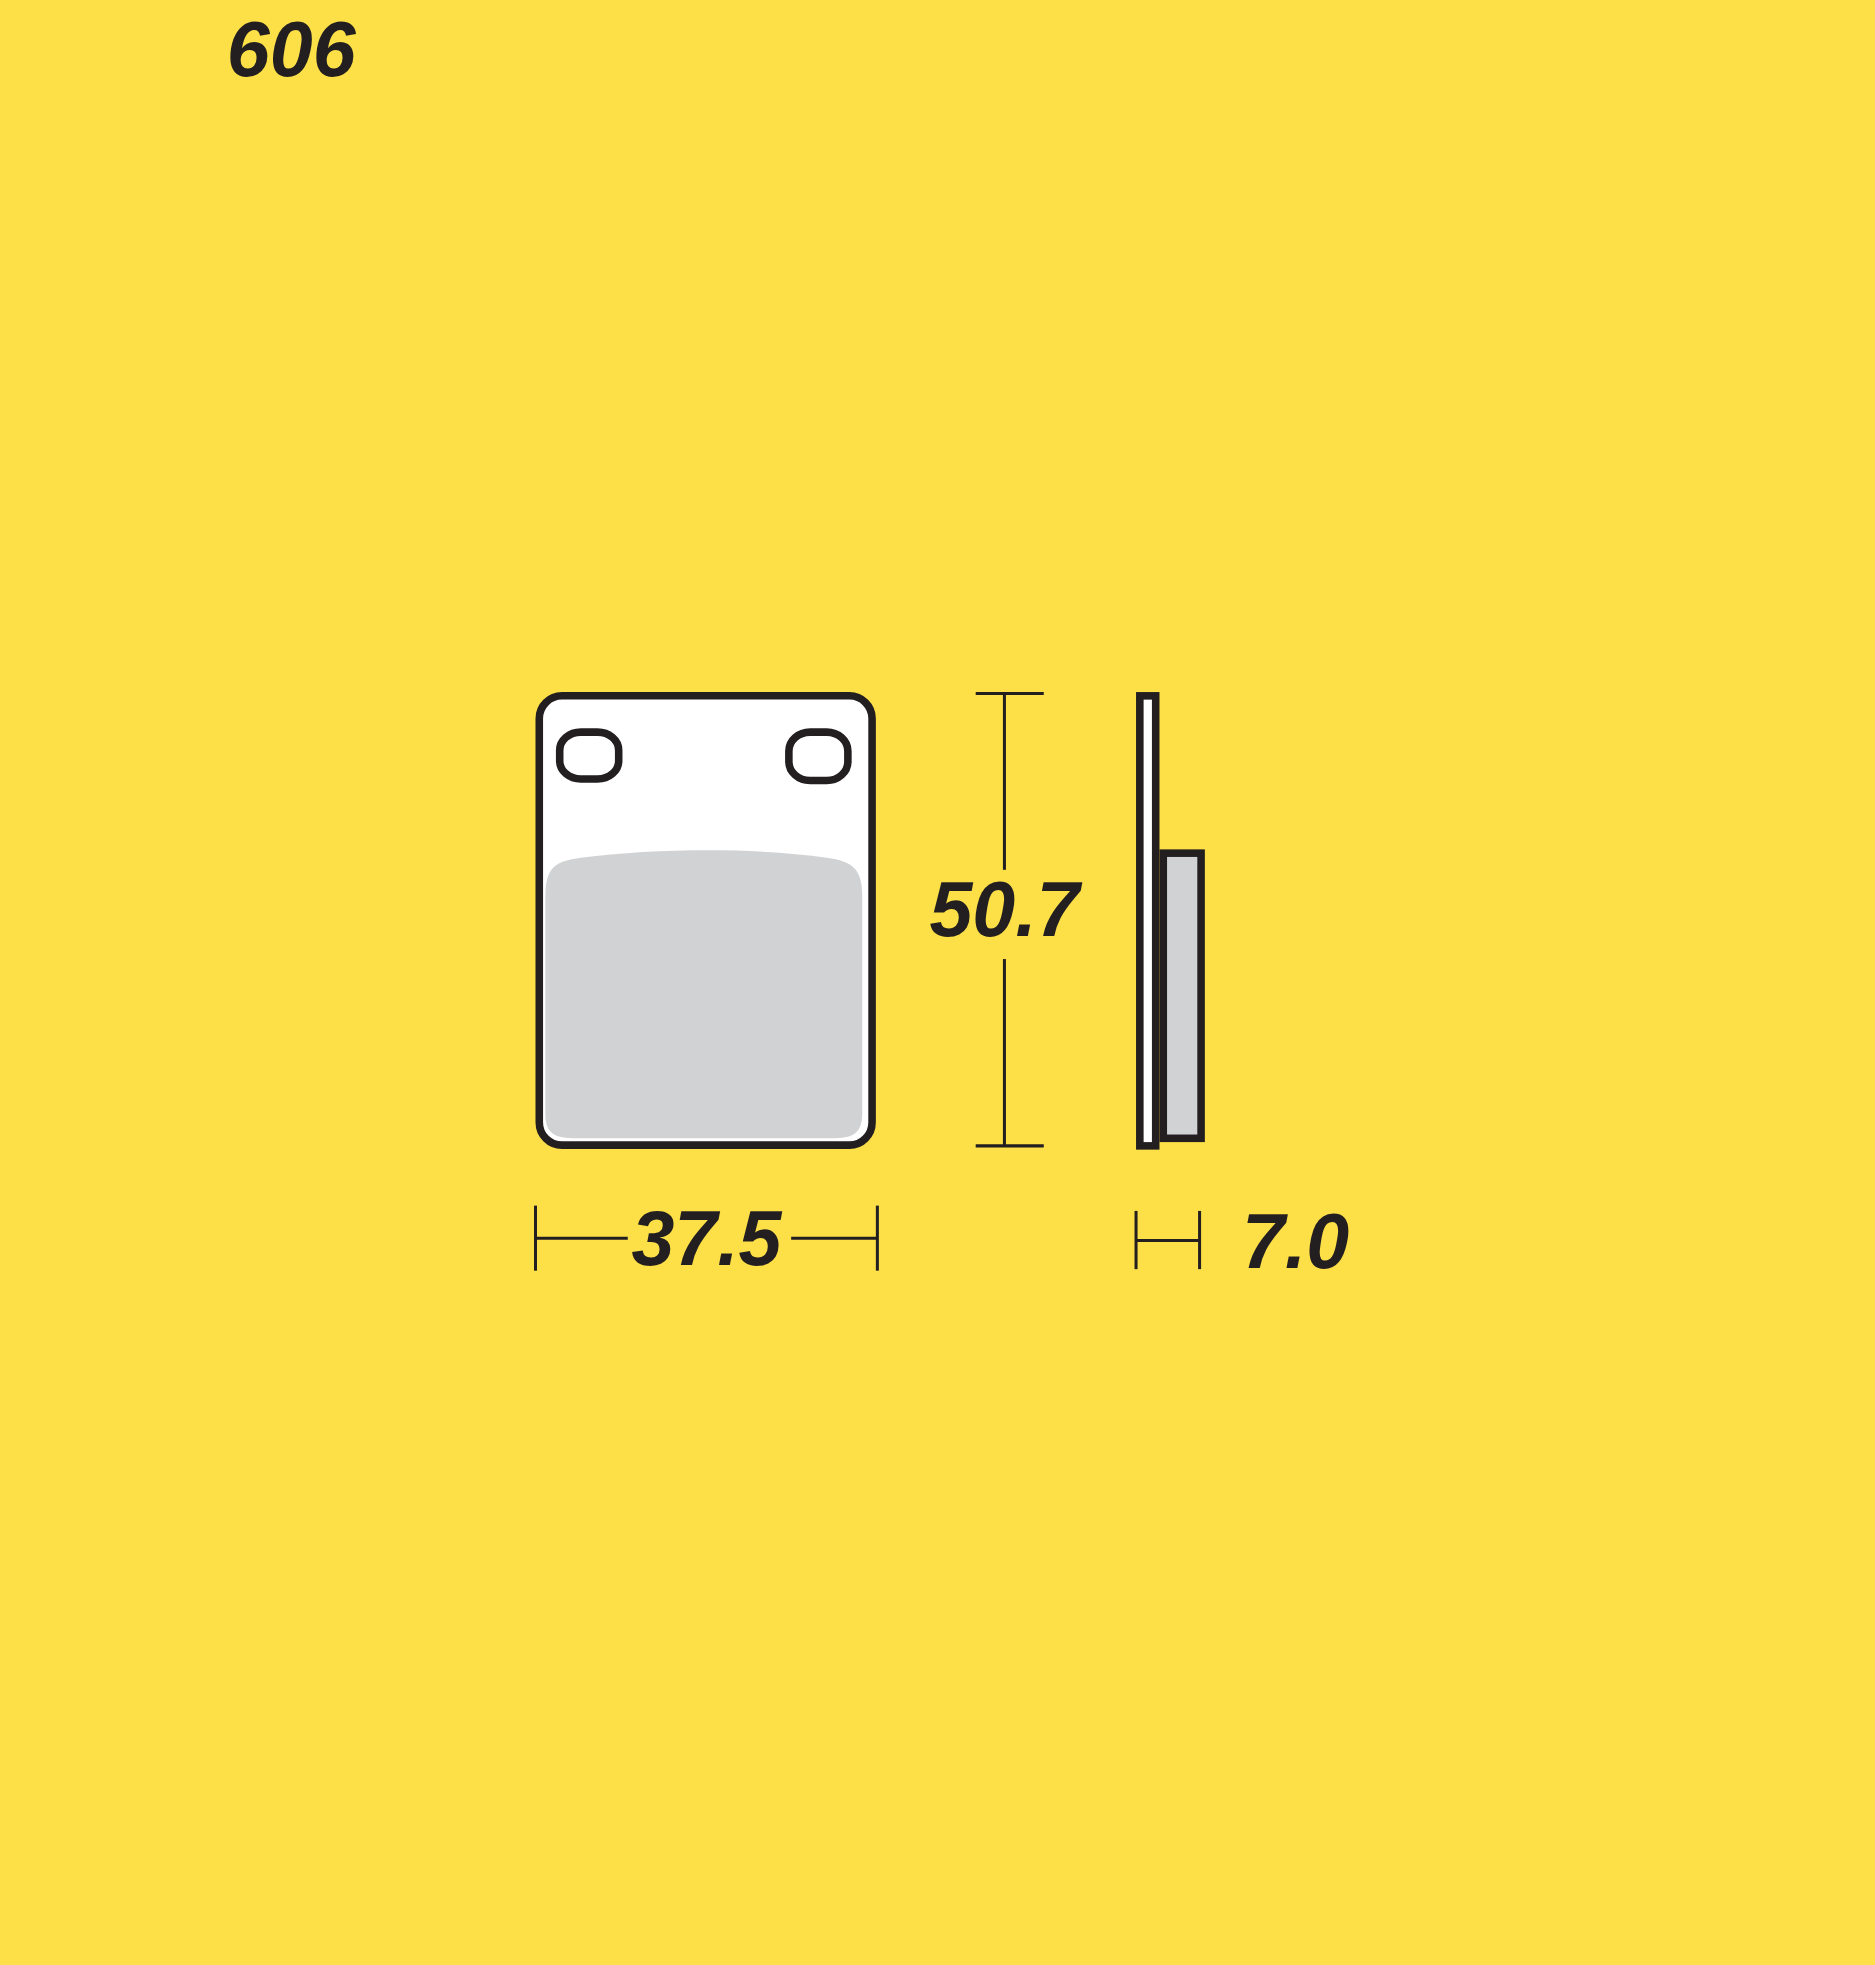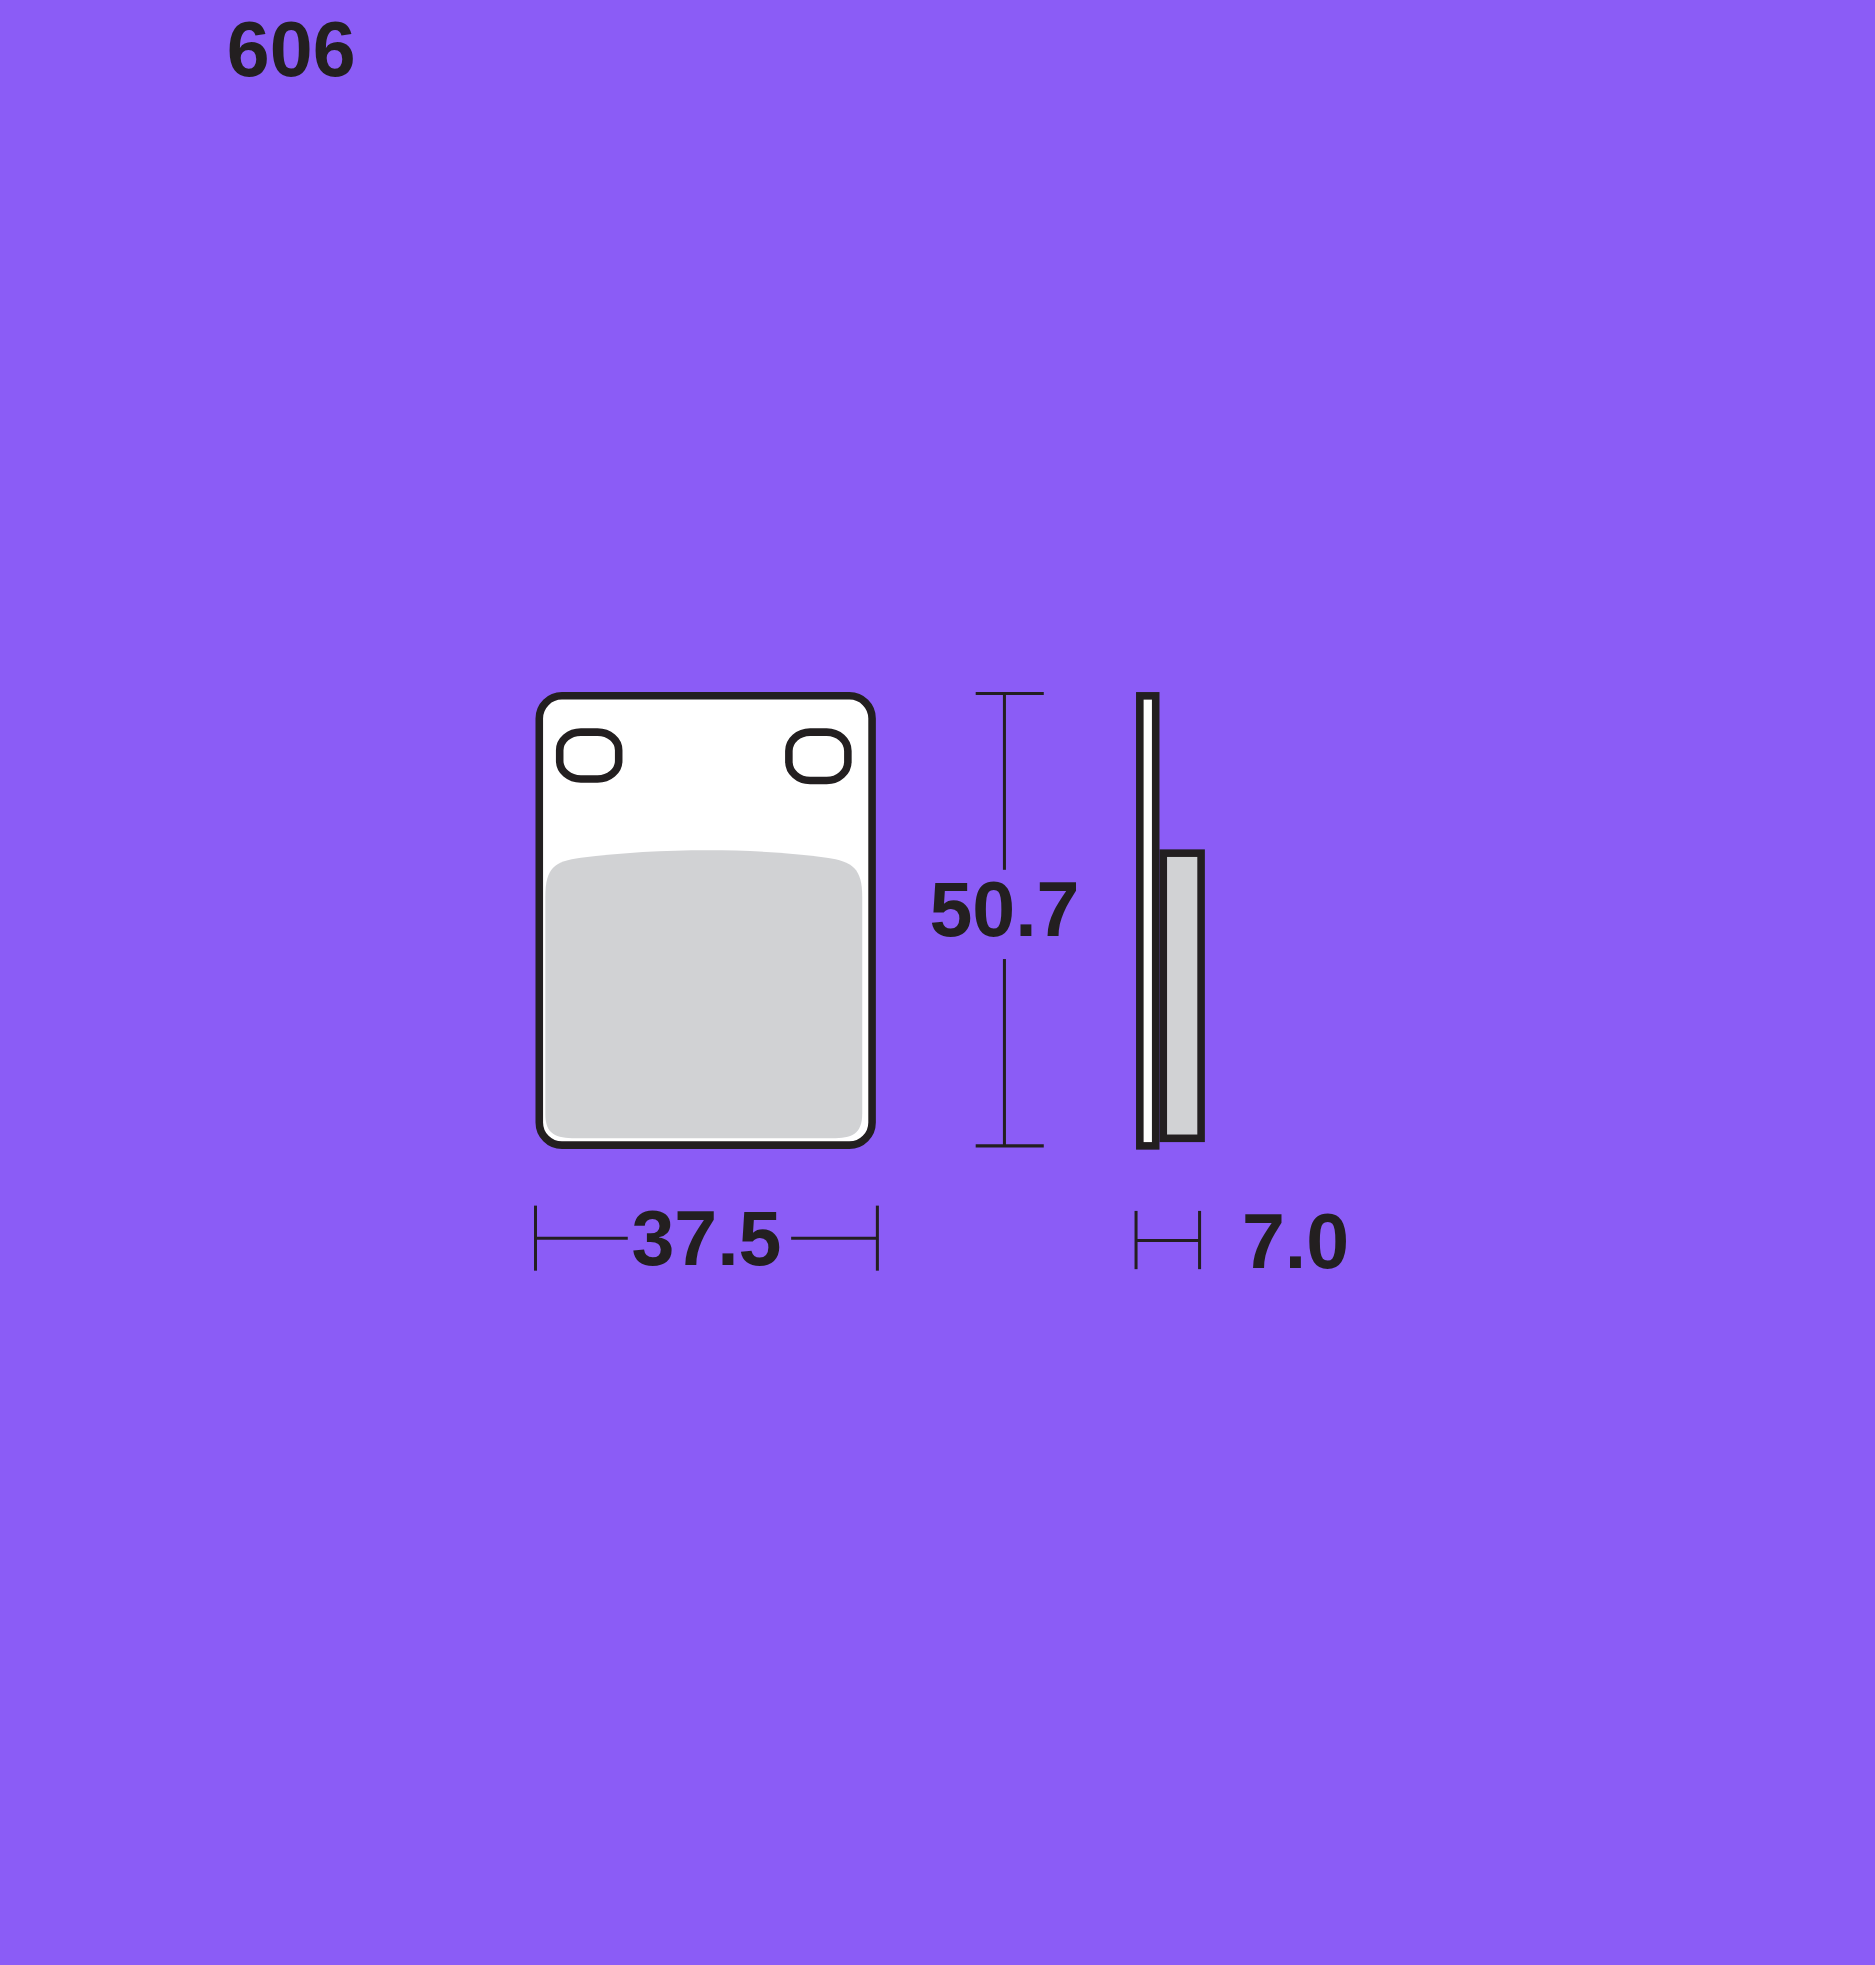--- a/index.html
+++ b/index.html
@@ -9,21 +9,22 @@
   }
   body {
     width: 1875px;
     height: 1965px;
     position: relative;
     font-family: "Liberation Sans", sans-serif;
   }
   .drawing-page {
     position: absolute;
     inset: 0;
-    background: #8b5cf6;
+    background: #fde047;
+    font-style: italic;
   }
   svg { display: block; }
 
   
   .outline {
     fill: #ffffff;
     stroke: #231f20;
     stroke-width: 10;
   }
   .hole {

